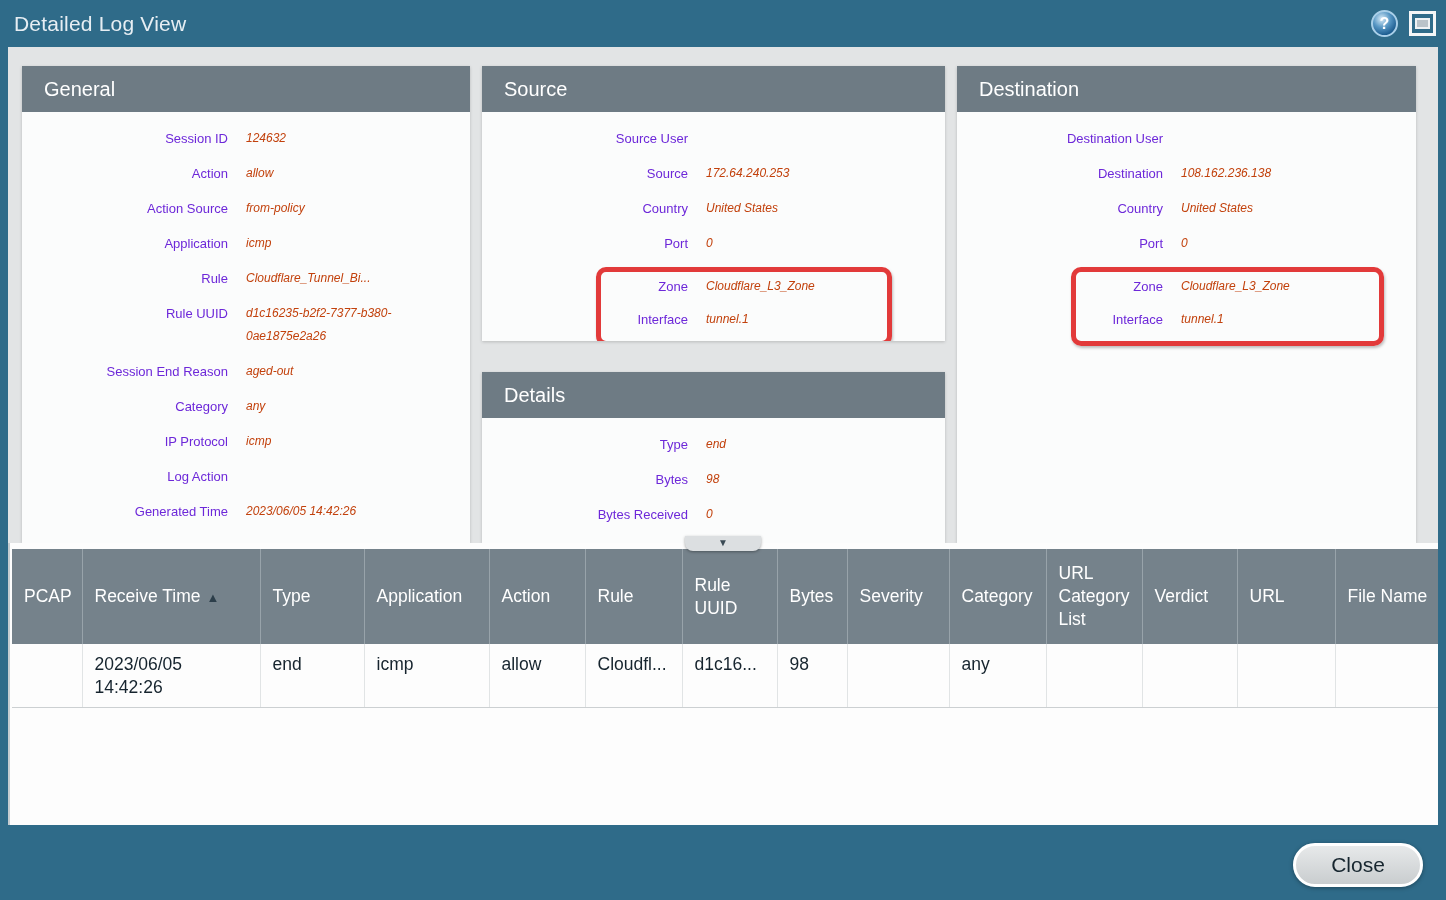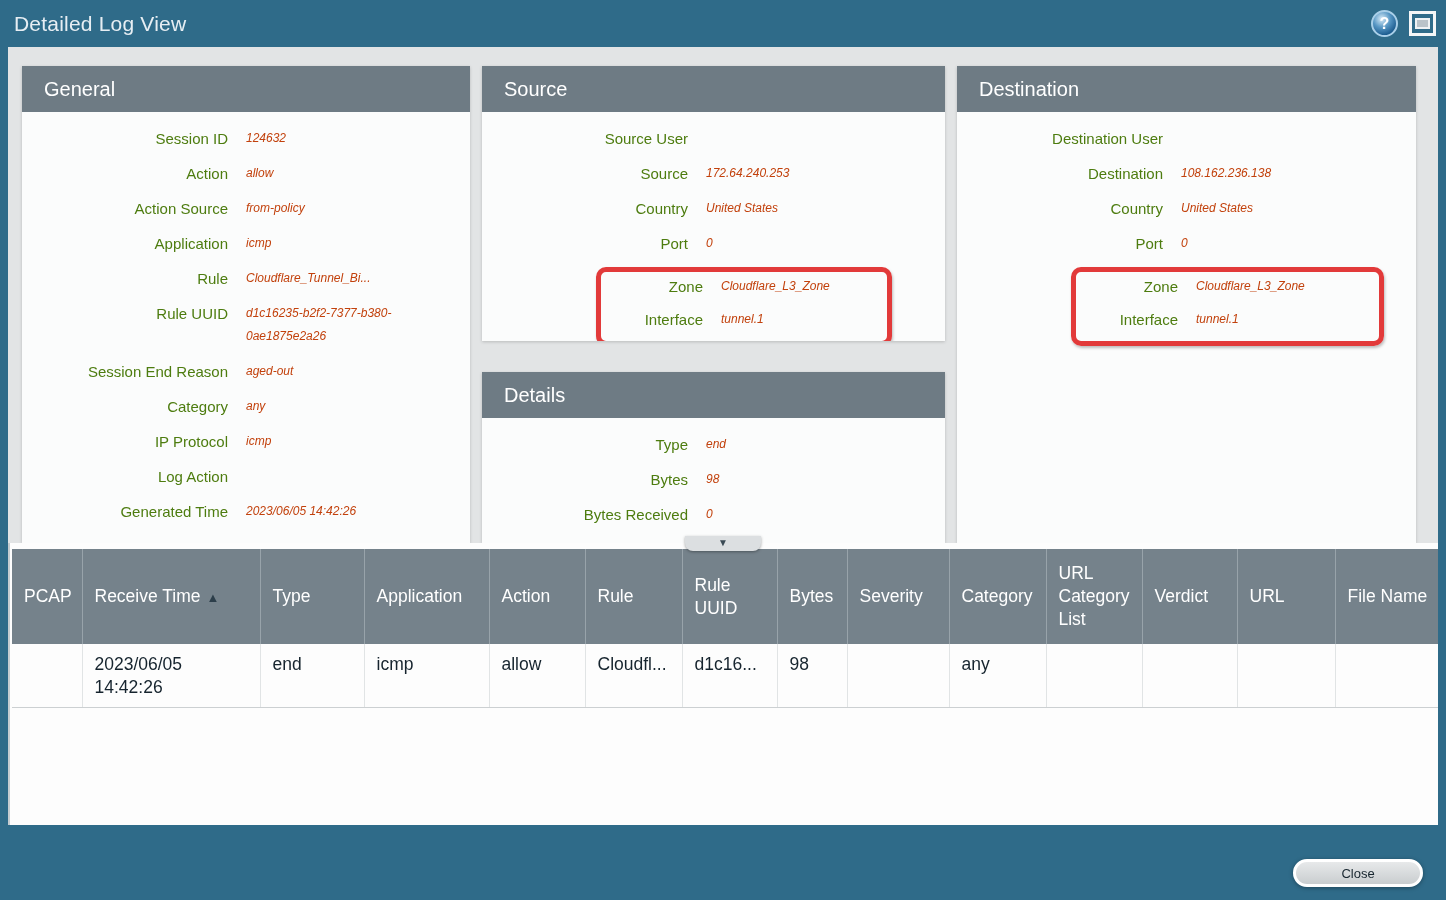--- a/index.html
+++ b/index.html
@@ -39,25 +39,25 @@
   .panel { background:#fbfcfc; box-shadow:0 1px 3px rgba(0,0,0,.18); overflow:hidden; }
   .panel-full { height:100%; }
   .panel-src { height:275px; flex:none; }
   .panel-det { flex:1; }
   .panel-h {
     height:46px; background:#6e7b84; color:#fff;
     font-size:20px; line-height:46px; padding-left:22px; font-weight:400;
   }
   .panel-body { padding:15px 12px 0 0; height:calc(100% - 46px); overflow:hidden; }
   .frow { display:flex; margin-bottom:12px; }
-  .flabel { width:206px; flex:none; text-align:right; color:#4d7c0f; font-size:15px; line-height:23px; }
+  .flabel { width:206px; flex:none; text-align:right; color:#6d28d9; font-size:13px; line-height:23px; }
   .fvalue { margin-left:18px; font-size:12px; line-height:23px; color:#c2410c; word-wrap:break-word; min-height:23px; flex:1;font-style:italic; }
   .red-box {
     border:5px solid #e23a3a; border-radius:10px;
-    margin-left:114px; padding:3px 6px 2px 25px;
+    margin-left:114px; padding:3px 6px 2px 10px;
     box-shadow:1px 2px 3px rgba(0,0,0,.25);
   }
   .red-box .frow { margin-bottom:10px; }
   .red-box .frow:last-child { margin-bottom:8px; }
   .red-box .flabel { width:77px; }
   .box-src { width:296px; }
   .box-dst { width:313px; }
   
   .split-handle {
     position:absolute; top:536px; left:723px; transform:translateX(-50%);
@@ -83,25 +83,25 @@
     font-size:17.5px; color:#16242e; vertical-align:top;
     padding:9px 8px 6px 12px; height:63px; line-height:23px;
     border-right:1px solid #e1e4e5; border-bottom:1px solid #ccd0d2;
     overflow:hidden;
   }
   td:last-child { border-right:none; }
   tbody tr { cursor:pointer; background:#fdfdfd; }
   
   .footer { position:absolute; left:0; right:0; bottom:0; height:75px; background:#2f6b89; }
   .close-btn {
-    position:absolute; right:23px; bottom:13px; width:130px; height:28px;
+    position:absolute; right:23px; bottom:13px; width:130px; height:44px;
     border:3px solid #fff; border-radius:22px;
     background:linear-gradient(#e7e9ea, #c9cdcf);
     font-family:"Liberation Sans", sans-serif;
-    font-size:13px; color:#17262f; cursor:pointer;
+    font-size:21px; color:#17262f; cursor:pointer;
     box-shadow:0 1px 4px rgba(0,0,0,.35);
   }
 </style>
 </head>
 <body>
 
 <div class="titlebar">
   <div class="title">Detailed Log View</div>
   <div class="tb-icons">
     <div class="help-ic">?</div>

